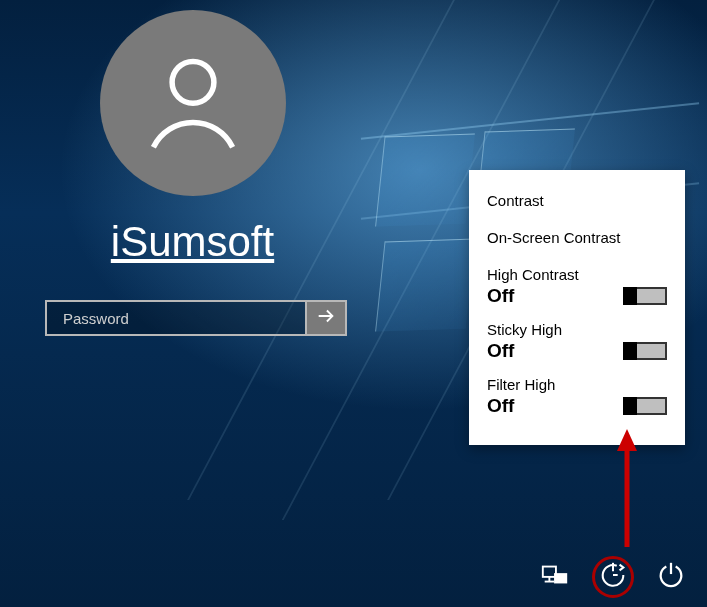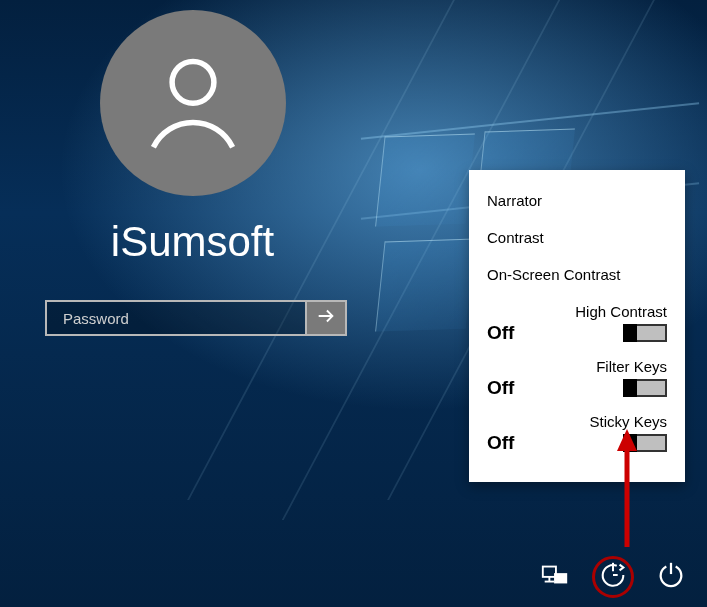--- a/index.html
+++ b/index.html
@@ -56,20 +56,21 @@
 
     .username {
       position: absolute;
       left: 0;
       top: 218px;
       width: 385px;
       text-align: center;
       color: #fff;
       font-size: 42px;
       font-weight: 300;
+      text-decoration: underline;
     }
 
     .pw-row {
       position: absolute;
       left: 45px;
       top: 300px;
       width: 302px;
       height: 36px;
       display: flex;
     }
@@ -109,21 +110,21 @@
       box-shadow: 0 4px 12px rgba(0,0,0,0.35);
     }
     .eoa-item {
       padding: 10px 18px;
       cursor: pointer;
     }
     .eoa-toggle {
       padding: 10px 18px 4px 18px;
       position: relative;
     }
-    .eoa-toggle .label { font-size: 15px; margin-bottom: 2px; text-align: right; }
+    .eoa-toggle .label { font-size: 15px; margin-bottom: 2px; }
     .eoa-toggle .state { font-weight: 700; font-size: 19px; }
     .switch {
       position: absolute;
       right: 18px;
       bottom: 6px;
       width: 44px;
       height: 18px;
       border: 2px solid #333;
       background: #bfbfbf;
       cursor: pointer;
@@ -203,47 +204,44 @@
     <span>
       <svg viewBox="0 0 24 24">
           <path d="M4 12 H18 M13 6 L19 12 L13 18" fill="none" stroke="#fff" stroke-width="2"></path>
         </svg>
     </span>
   </div>
 </div>
 
 <div class="eoa-menu">
   <div class="eoa-item">
-    <span>Narrator</span>
-  </div>
-  <div class="eoa-item">
     <span>Contrast</span>
   </div>
   <div class="eoa-item">
     <span>On-Screen Contrast</span>
   </div>
 
   <div class="eoa-toggle">
     <div class="label">High Contrast</div>
     <div class="state">Off</div>
     <div class="switch">
         <div class="knob"></div>
       </div>
   </div>
 
   <div class="eoa-toggle">
-    <div class="label">Filter Keys</div>
+    <div class="label">Sticky High</div>
     <div class="state">Off</div>
     <div class="switch">
         <div class="knob"></div>
       </div>
   </div>
 
   <div class="eoa-toggle">
-    <div class="label">Sticky Keys</div>
+    <div class="label">Filter High</div>
     <div class="state">Off</div>
     <div class="switch">
         <div class="knob"></div>
       </div>
   </div>
 </div>
 
 <div class="taskbar">
   <div class="btn">
     <span>

